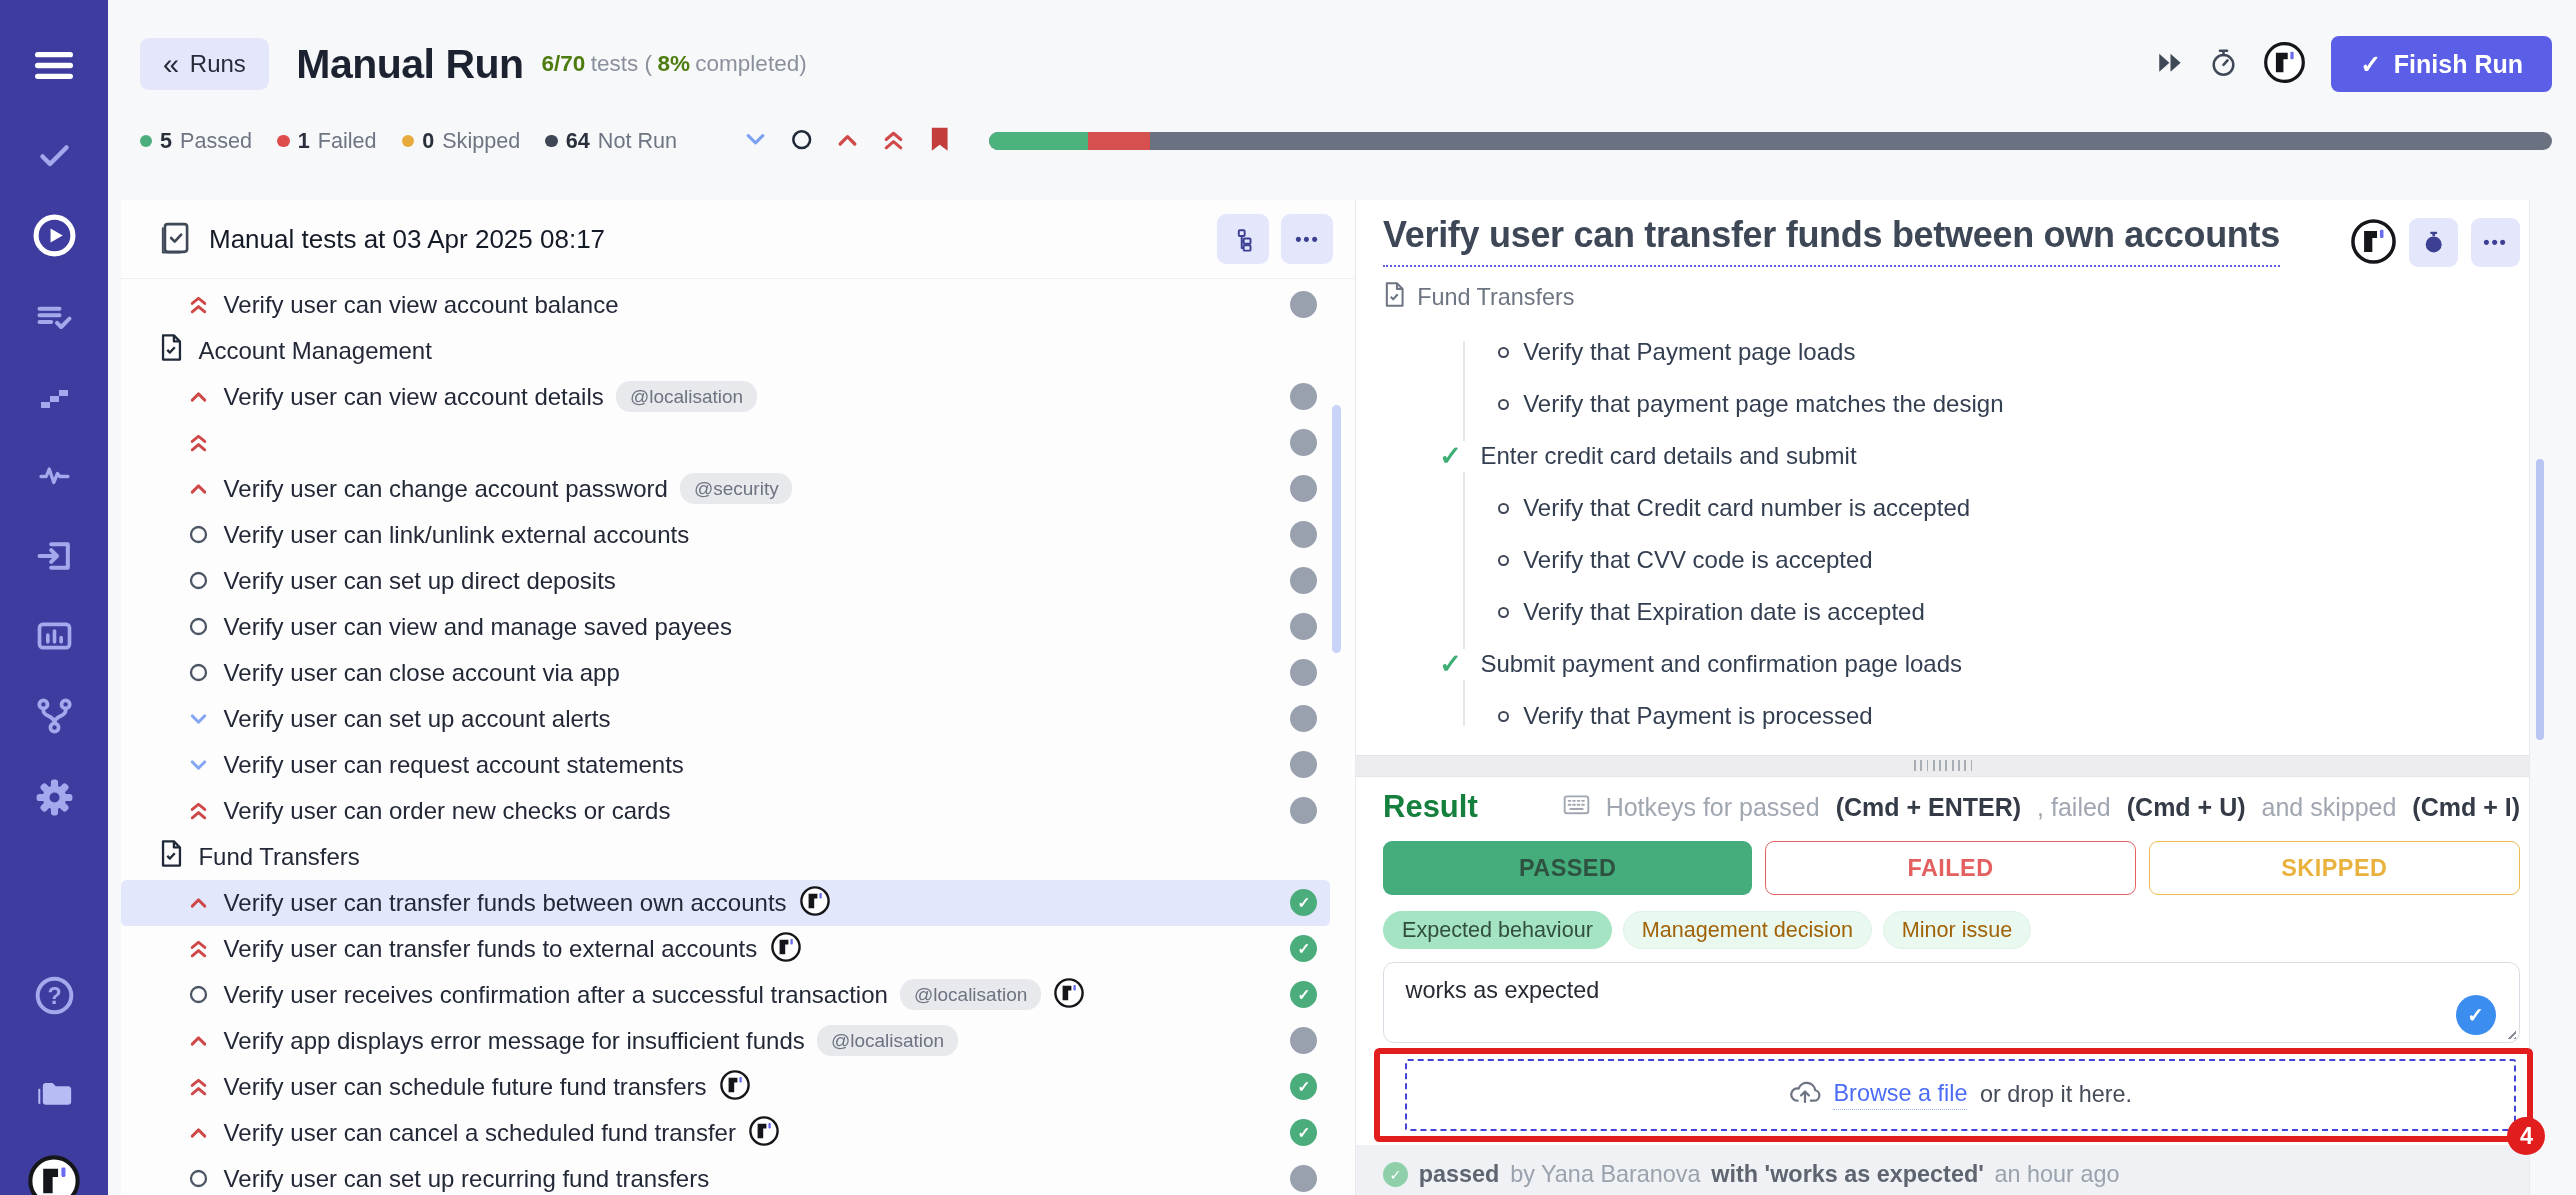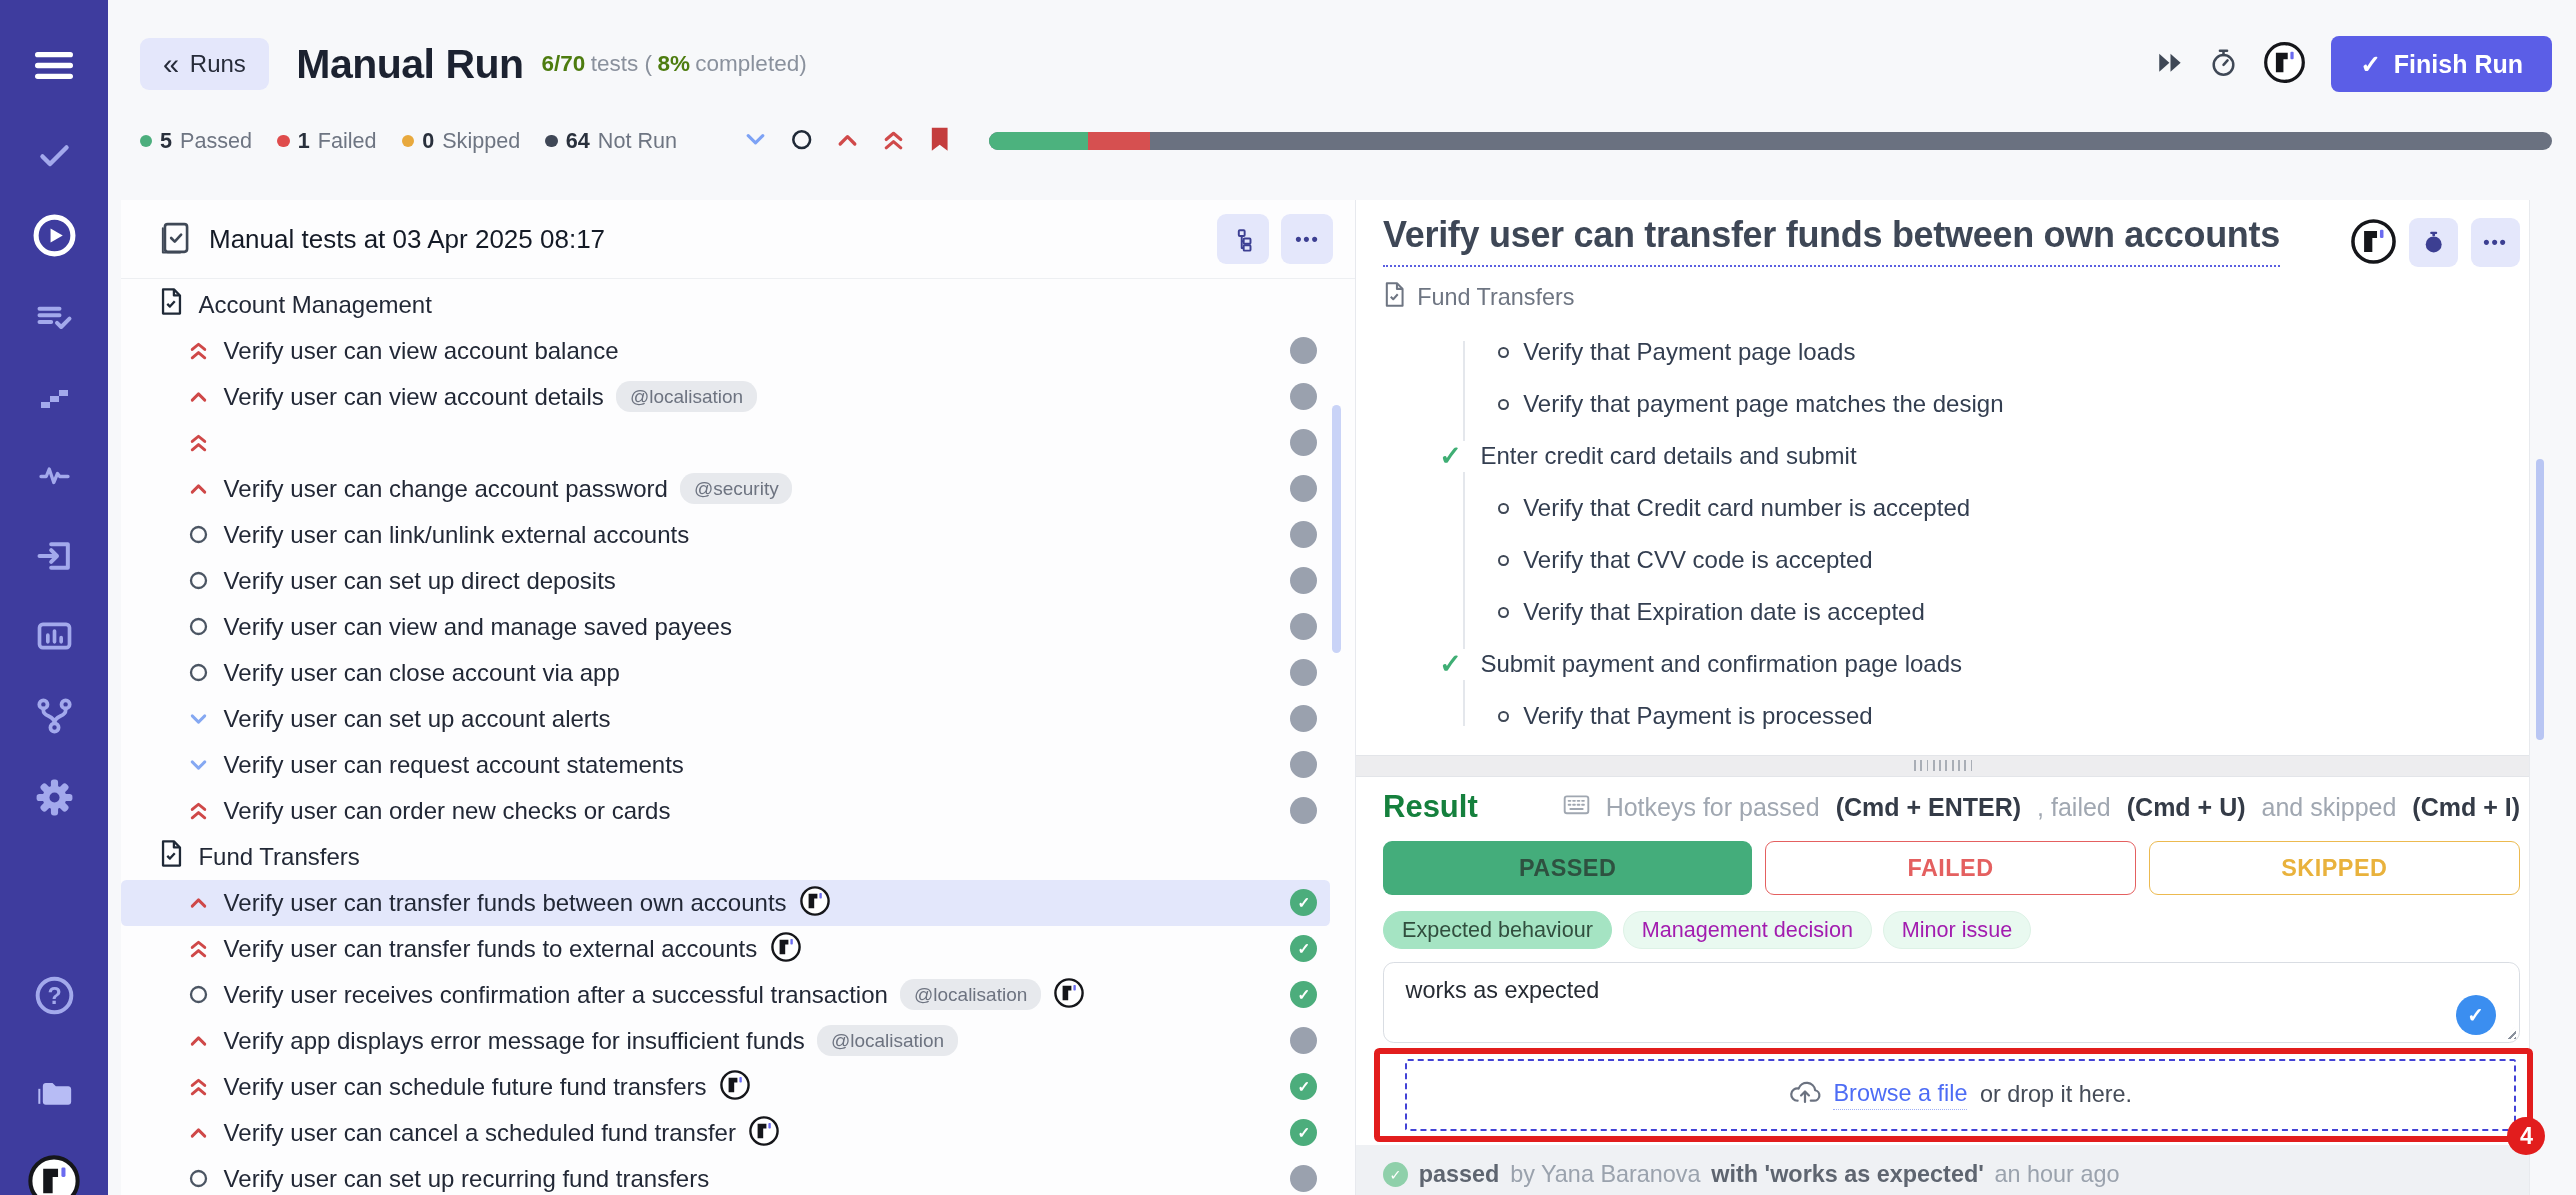--- a/index.html
+++ b/index.html
@@ -113,21 +113,21 @@
 
   .verdicts { display:flex; gap:12.6px; margin-top:16px; }
   .vbtn { flex:1; height:54px; border-radius:9px; display:flex; align-items:center; justify-content:center;
     font-size:23.4px; font-weight:700; letter-spacing:0.5px; cursor:pointer; background:#fff; }
   .v-passed { background:#44ad7b; color:#2e5140; }
   .v-failed { border:1.8px solid #e46060; color:#e46060; }
   .v-skipped { border:1.8px solid #ecba50; color:#e9b23c; }
 
   .tags { display:flex; gap:10.8px; margin-top:16px; }
   .tag { height:38px; display:flex; align-items:center; padding:0 18px; border-radius:19px; font-size:21.6px;
-    color:#a21caf; background:#e9f9f0; border:0.9px solid #ddf2e6; cursor:pointer; white-space:nowrap; }
+    color:#a16207; background:#e9f9f0; border:0.9px solid #ddf2e6; cursor:pointer; white-space:nowrap; }
   .tag.sel { background:#a5e4c3; border-color:#a5e4c3; color:#314e3e; }
 
   .comment { margin-top:12.6px; border:1.8px solid #d9dde3; border-radius:10.8px; height:81px; position:relative; background:#fff; flex:none; }
   .comment-text { padding:14.4px 21.6px; font-size:23.4px; color:#262b33; outline:none; }
   .sendbtn { position:absolute; right:23.4px; bottom:7.2px; width:40px; height:40px; border-radius:50%;
     background:#3b8ef0; color:#fff; display:flex; align-items:center; justify-content:center;
     font-size:20px; font-weight:700; cursor:pointer; }
   .resize-grip { position:absolute; right:2.7px; bottom:2.7px; width:12.6px; height:12.6px;
     background:repeating-linear-gradient(135deg,transparent 0 2.7px,#8a919d 2.7px 4.5px); clip-path:polygon(100% 0,100% 100%,0 100%); }
 
@@ -369,41 +369,41 @@
                   <rect x="13" y="18" width="7" height="5.4" rx="1"></rect>
                   <path d="M11 8.5v12.3h2M11 13.7h2"></path>
                 </svg>
             </div>
             <div class="sq-btn">
               <span class="dots3">•••</span>
             </div>
           </div>
         </div>
         <div class="rows" id="test-rows">
+            <div class="row test-row">
+    <span class="prio prio-highest">
+      <svg class="ic-highest" width="25" height="25" viewBox="0 0 24 24" fill="none" stroke="#cf4848" stroke-width="2.8" stroke-linecap="round" stroke-linejoin="round">
+                  <path d="M6 11l6-5 6 5"></path>
+                  <path d="M6 19l6-5 6 5"></path>
+                </svg>
+
+    </span>
+    <span class="row-title">Verify user can view account balance</span>
+
+    <span class="status-dot status-notrun"></span>
+  </div>
             <div class="row section-row">
     <span>
       <svg width="25" height="29" viewBox="0 0 20 24" fill="none" stroke="#1f2937" stroke-width="1.9" stroke-linejoin="round">
                   <path d="M3 2h9l5 5v15H3z"></path>
                   <path d="M12 2v5h5"></path>
                   <path d="M6.5 14l2.2 2.2 4-4.4"></path>
                 </svg>
     </span>
     <span class="row-title section-title">Account Management</span>
-  </div>
-            <div class="row test-row">
-    <span class="prio prio-highest">
-      <svg class="ic-highest" width="25" height="25" viewBox="0 0 24 24" fill="none" stroke="#cf4848" stroke-width="2.8" stroke-linecap="round" stroke-linejoin="round">
-                  <path d="M6 11l6-5 6 5"></path>
-                  <path d="M6 19l6-5 6 5"></path>
-                </svg>
-
-    </span>
-    <span class="row-title">Verify user can view account balance</span>
-
-    <span class="status-dot status-notrun"></span>
   </div>
             <div class="row test-row">
     <span class="prio prio-high">
 
       <svg class="ic-high" width="25" height="25" viewBox="0 0 24 24" fill="none" stroke="#cf4848" stroke-width="2.8" stroke-linecap="round" stroke-linejoin="round">
                   <path d="M6 15.5l6-6 6 6"></path>
                 </svg>
 
     </span>
     <span class="row-title">Verify user can view account details</span>

